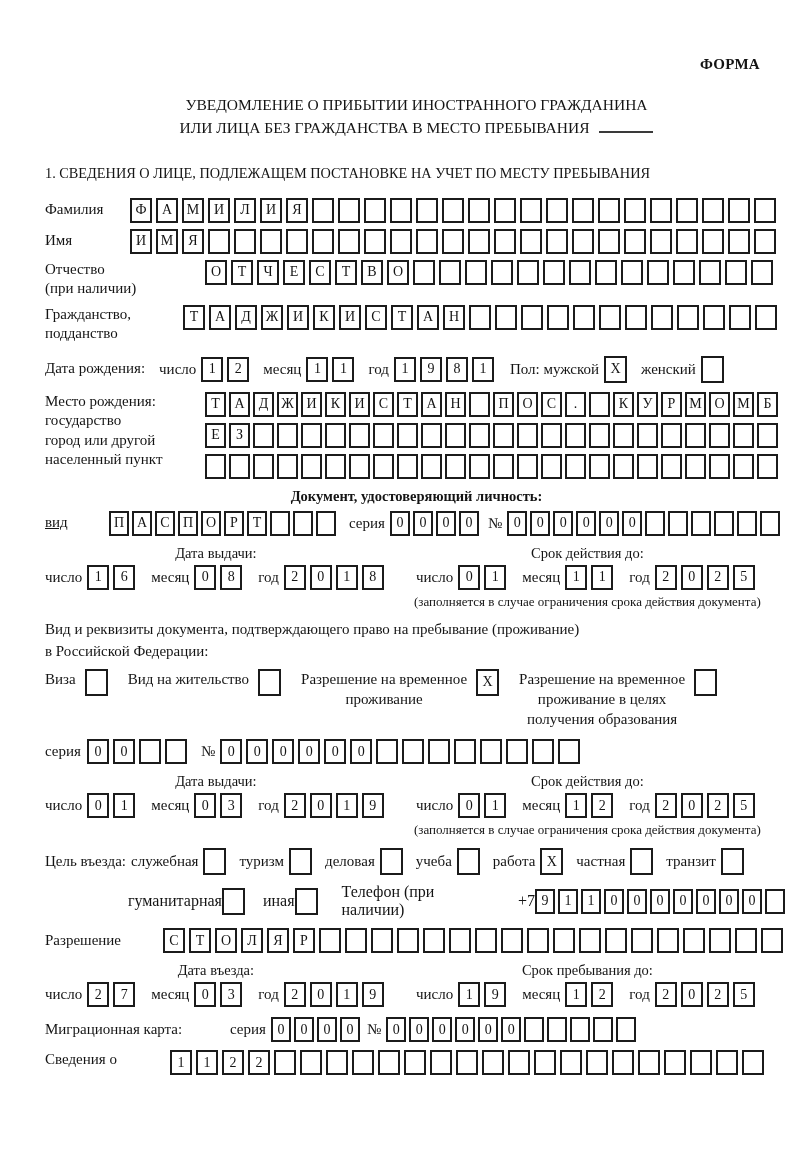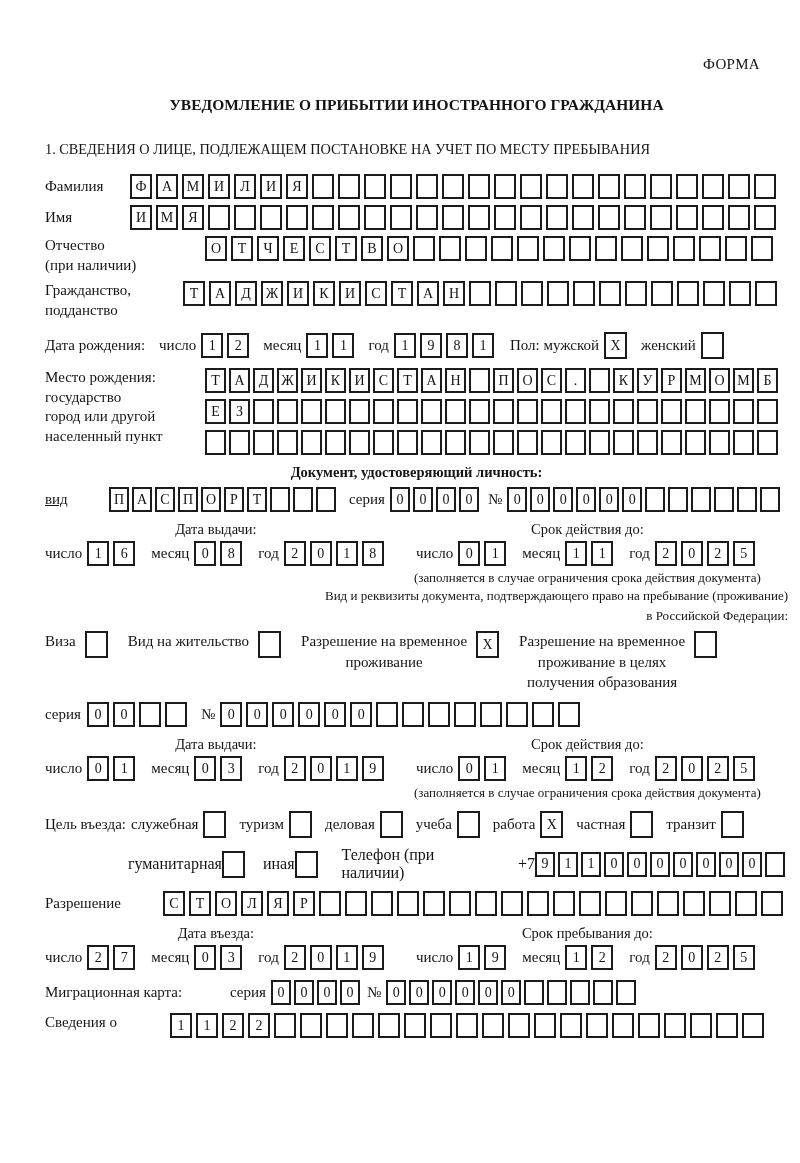--- a/index.html
+++ b/index.html
@@ -7,24 +7,24 @@
   body {
     height:1163px; background:#ffffff; color:#141414;
     font-family:"Liberation Serif","DejaVu Serif",serif;
     overflow:hidden;
   }
   .page { padding:36px 12px 0 45px; width:800px; }
 
   
   .annex { margin-left:575px; font-size:13.5px; line-height:1.34; }
   .annex .agap { height:5px; }
-  .forma { text-align:right; padding-right:28px; font-weight:normal; font-size:15px; margin-top:20px; letter-spacing:.3px; }
+  .forma { text-align:right; padding-right:28px; font-weight:bold; font-size:15px; margin-top:20px; letter-spacing:.3px; }
 
   
-  .title { text-align:center; font-weight:bold; font-size:15.5px; line-height:1.5; margin-top:20px; }
+  .title { text-align:center; font-weight:normal; font-size:15.5px; line-height:1.5; margin-top:20px; }
   .blank-underline { display:inline-block; width:54px; border-bottom:2.5px solid #3a3a3a; height:2px; margin-left:10px; }
 
   .sec-heading { font-weight:normal; font-size:14.3px; margin-top:25px; }
 
   
   .frow { display:flex; align-items:center; margin-top:6px; }
   .frow.top { align-items:flex-start; }
   .flabel { font-size:15px; flex:0 0 auto; line-height:1.3; }
   .flabel .l2 { display:block; }
   .w64 {flex-basis:64px;text-decoration:underline;} .w85 {flex-basis:85px;} .w118 {flex-basis:118px;}
@@ -53,21 +53,21 @@
   
   .daterow { display:flex; margin-top:9px; }
   .dcol-l { width:46%; }
   .dcol-r { width:54%; }
   .datehead { text-align:center; font-size:14.5px; margin-bottom:3px; }
   .dateline { display:flex; align-items:center; }
   .dateline .dlb { font-size:15px; margin-right:5px; }
   .dateline .grp { margin-right:12px; display:flex; align-items:center; }
   .datenote { font-size:13px; margin-top:4px; text-align:center; }
 
-  .intro { font-size:13px; line-height:1.5;text-align:right; }
+  .intro { font-size:15px; margin-top:8px; line-height:1.5; }
 
   
   .permits { display:flex; align-items:flex-start; margin-top:6px; }
   .pitem { display:flex; align-items:flex-start; margin-right:16px; }
   .pitem:last-child { margin-right:0; }
   .pitem .ptxt { font-size:15px; line-height:1.35; }
   .pitem .ptxt.centered { text-align:center; }
   .pitem .cells { margin-left:9px; margin-top:0; }
 
   
@@ -78,20 +78,21 @@
 </style>
 </head>
 <body>
 
 <div class="page">
 
   <div class="forma">ФОРМА</div>
 
   <div class="title">
     <div>УВЕДОМЛЕНИЕ О ПРИБЫТИИ ИНОСТРАННОГО ГРАЖДАНИНА</div>
+    <div><span>ИЛИ ЛИЦА БЕЗ ГРАЖДАНСТВА В МЕСТО ПРЕБЫВАНИЯ</span><span class="blank-underline"></span></div>
   </div>
 
   <div class="sec-heading">1. СВЕДЕНИЯ О ЛИЦЕ, ПОДЛЕЖАЩЕМ ПОСТАНОВКЕ НА УЧЕТ ПО МЕСТУ ПРЕБЫВАНИЯ</div>
 
   <div class="frow" style="margin-top:16px">
     <span class="flabel w85">Фамилия</span>
     <span class="cells">
         <span class="cell">Ф</span>
         <span class="cell">А</span>
         <span class="cell">М</span>

